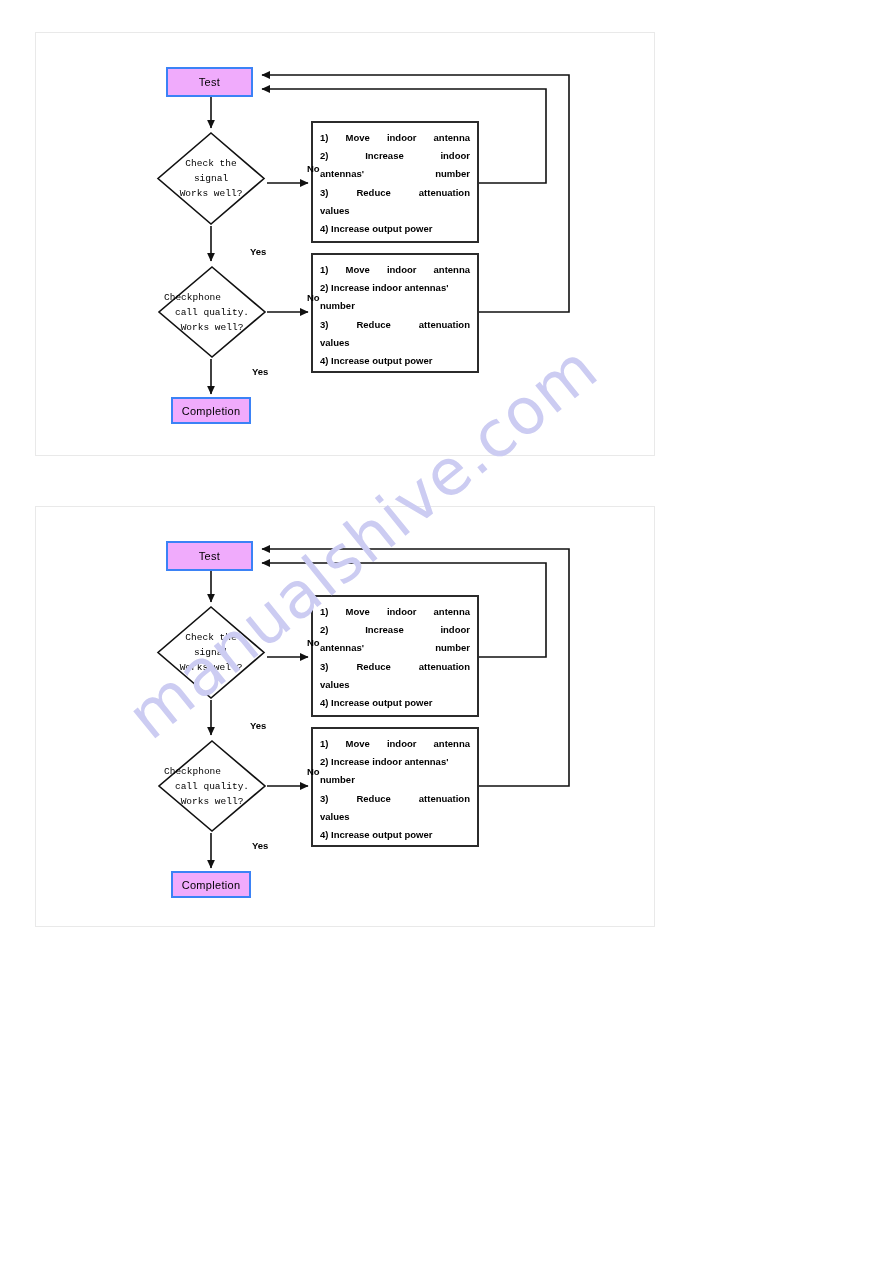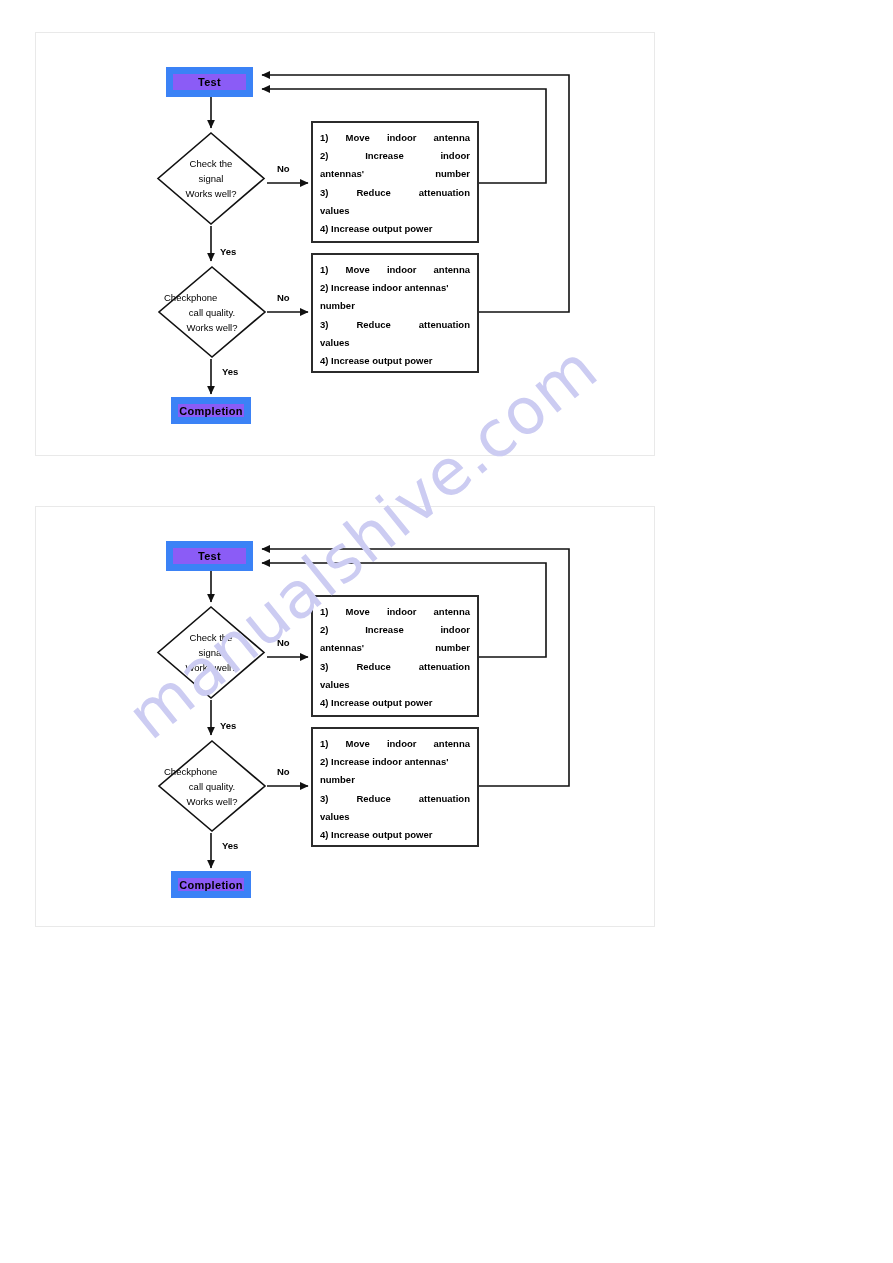--- a/index.html
+++ b/index.html
@@ -72,30 +72,31 @@
     position: absolute;
     box-sizing: border-box;
     display: flex;
     align-items: center;
     justify-content: center;
     color: #000;
   }
 
   
   .rect {
-    border: 7px solid #3b82f6;
-    background: #8b5cf6;
+    border: 2px solid #3b82f6;
+    background: #f0abfc;
     font-size: 11px;
-    font-weight: 700;
+    font-weight: 400;
     letter-spacing: .3px;
   }
 
   
   .diamond-wrap {
     position: absolute;
+    font-family: Liberation Mono, monospace;
   }
   .diamond-shape {
     position: absolute;
     left: 0; top: 0;
   }
   .diamond-label {
     position: absolute;
     left: 0;
     top: 0;
     width: 100%;
@@ -152,20 +153,21 @@
     height: 424px;
     overflow: visible;
   }
 
   .edge-label {
     position: absolute;
     font-size: 9.5px;
     font-weight: 600;
     color: #000;
     white-space: nowrap;
+    margin-left: 30px;
   }
 </style>
 </head>
 <body>
 
 <div class="page">
 
   <div class="panel" id="panel-1">
     <div class="diagram">
 

